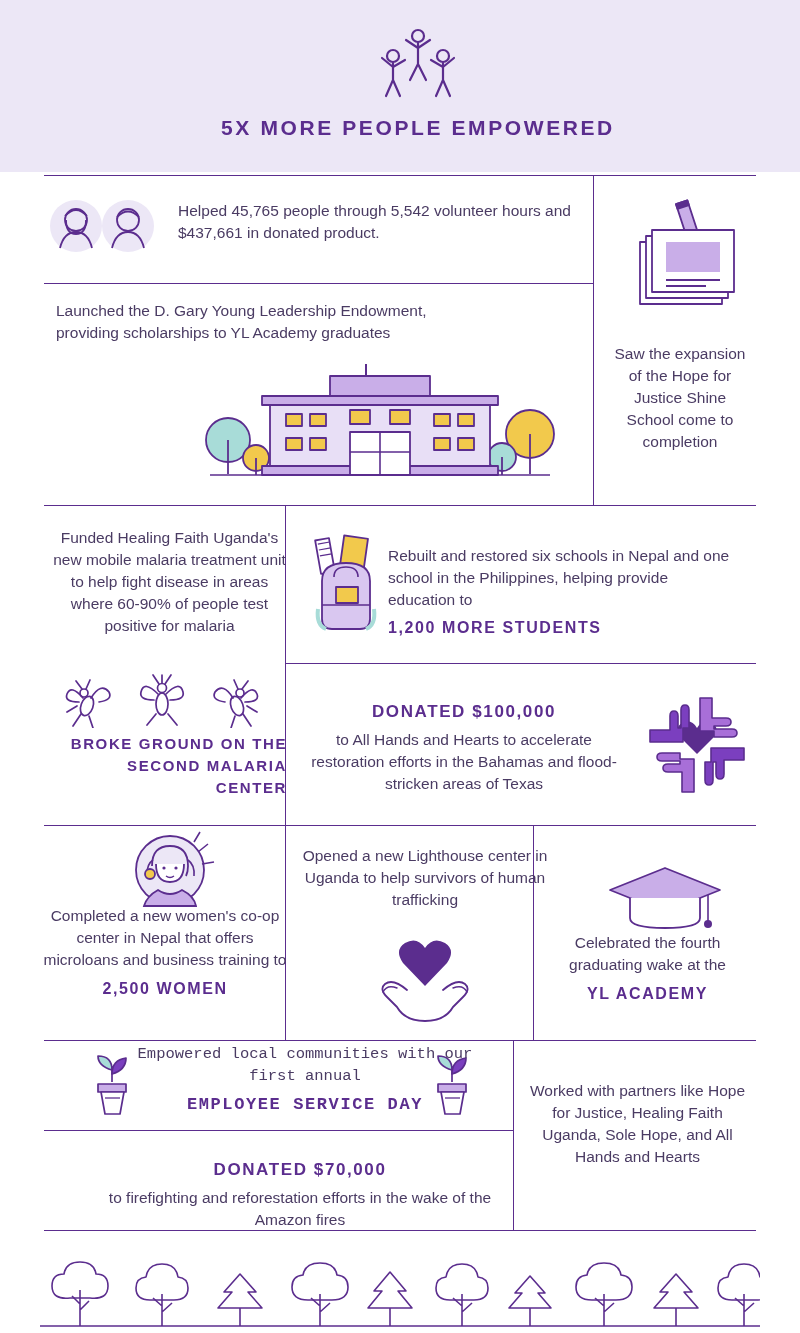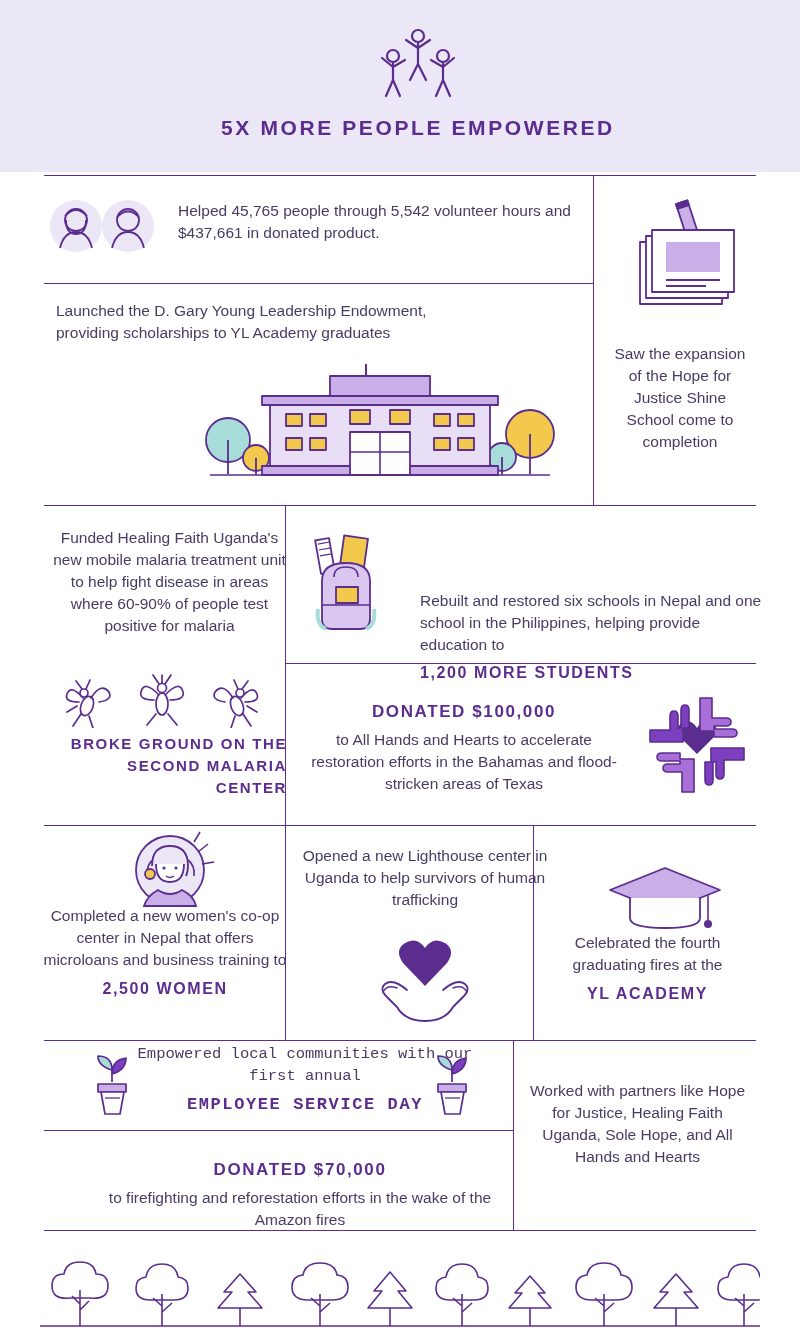--- a/index.html
+++ b/index.html
@@ -55,21 +55,21 @@
 
   
   #r2-text { left: 56px; top: 300px; width: 380px; }
   #school-icon { left: 190px; top: 362px; width: 380px; height: 130px; }
 
   
   #r3-left-text { left: 52px; top: 527px; width: 235px; text-align: center; }
   #mosquitoes { left: 55px; top: 672px; width: 230px; height: 56px; }
   #r3-left-caps { left: 52px; top: 733px; width: 235px; text-align: right; font-size: 15px; line-height: 1.45; }
   #backpack-icon { left: 300px; top: 533px; width: 100px; height: 110px; }
-  #r3-right-text { left: 420px; top: 545px; width: 345px; margin-top: 45px; }
+  #r3-right-text { left: 388px; top: 545px; width: 345px; }
 
   
   #r4-text { left: 299px; top: 700px; width: 330px; text-align: center; }
   #hands-hearts { left: 640px; top: 690px; width: 115px; height: 110px; }
 
   
   #woman-icon { left: 110px; top: 830px; width: 120px; height: 80px; }
   #r5-left-text { left: 40px; top: 905px; width: 250px; text-align: center; }
   #r5-mid-text { left: 300px; top: 845px; width: 250px; text-align: center; }
   #heart-hands { left: 345px; top: 940px; width: 160px; height: 90px; }
@@ -291,21 +291,21 @@
 
   <div class="cell" id="cap-icon">
     <svg viewBox="0 0 130 80" width="130" height="80" fill="none" stroke="#5B2D8E" stroke-width="1.8" stroke-linejoin="round">
       <path d="M65 8 L120 30 L65 52 L10 30 Z" fill="#C9AEE8"></path>
       <path d="M30 38 v20 q0 10 35 10 q35 0 35 -10 v-20" fill="#ffffff"></path>
       <path d="M108 35 v26" stroke-width="1.6"></path>
       <circle cx="108" cy="64" r="4" fill="#5B2D8E" stroke="none"></circle>
     </svg>
   </div>
   <div class="cell txt" id="r5-right-text">
-    <span>Celebrated the fourth graduating fires at the</span>
+    <span>Celebrated the fourth graduating wake at the</span>
     <div class="bold-caps" style="margin-top:7px; font-size:16px;">YL ACADEMY</div>
   </div>
 
   <div class="cell" id="plant-left">
     <svg viewBox="0 0 55 70" width="55" height="70" fill="none" stroke="#5B2D8E" stroke-width="1.7" stroke-linejoin="round">
       <path d="M27 34 v-16"></path>
       <path d="M27 22 q-14 -4 -14 -14 q14 0 14 14 z" fill="#A8DCD8"></path>
       <path d="M27 26 q14 -4 14 -16 q-14 2 -14 16 z" fill="#7B3FBF"></path>
       <rect x="13" y="36" width="28" height="8" fill="#C9AEE8"></rect>
       <path d="M16 44 l4 22 h15 l4 -22 z" fill="#ffffff"></path>

